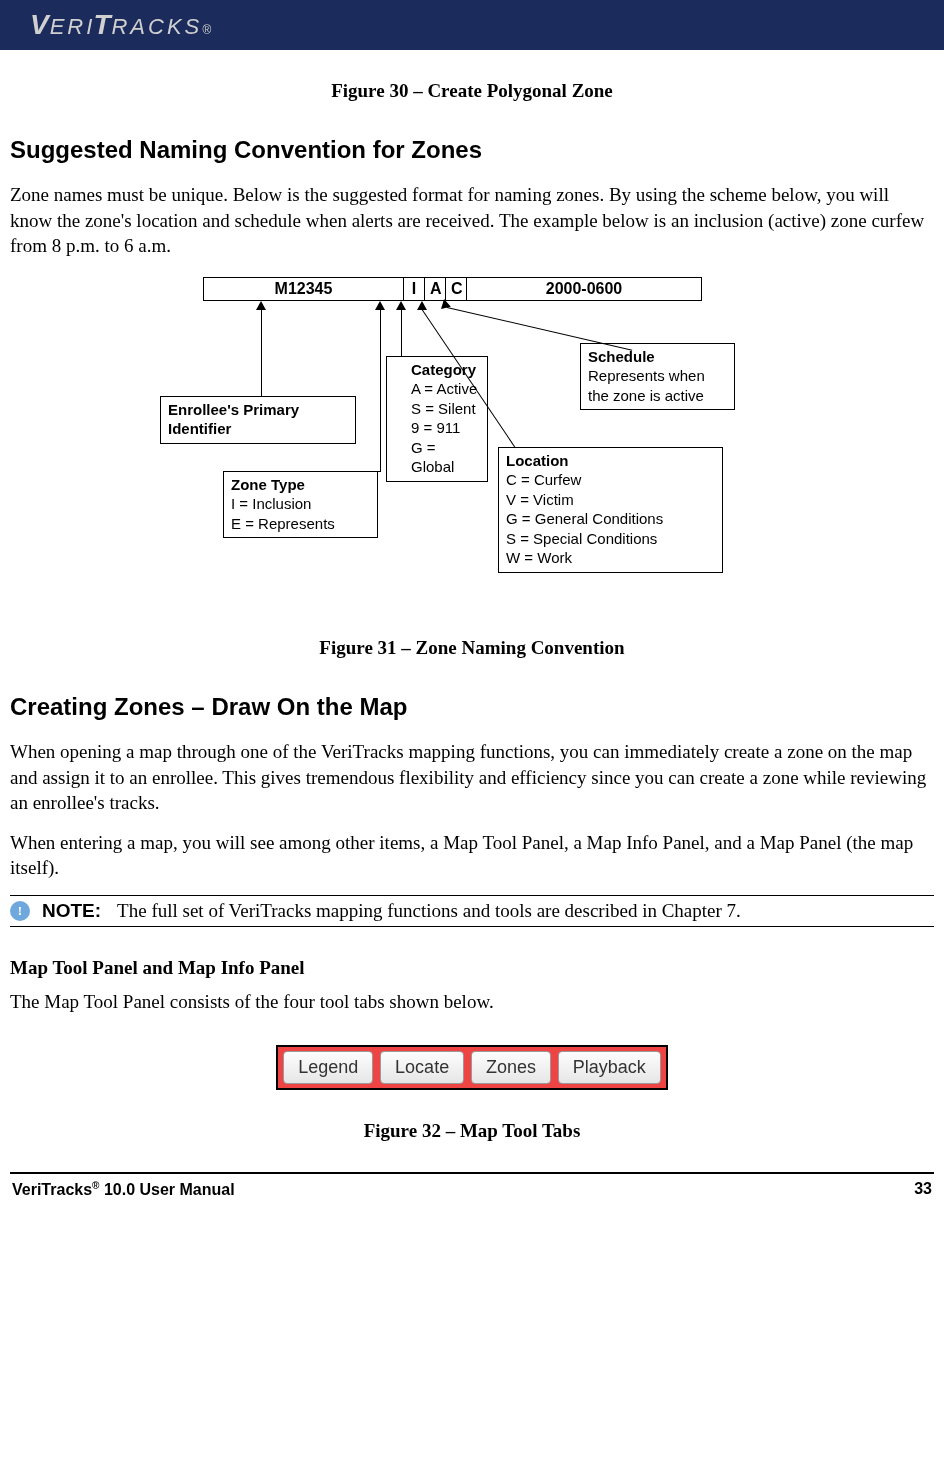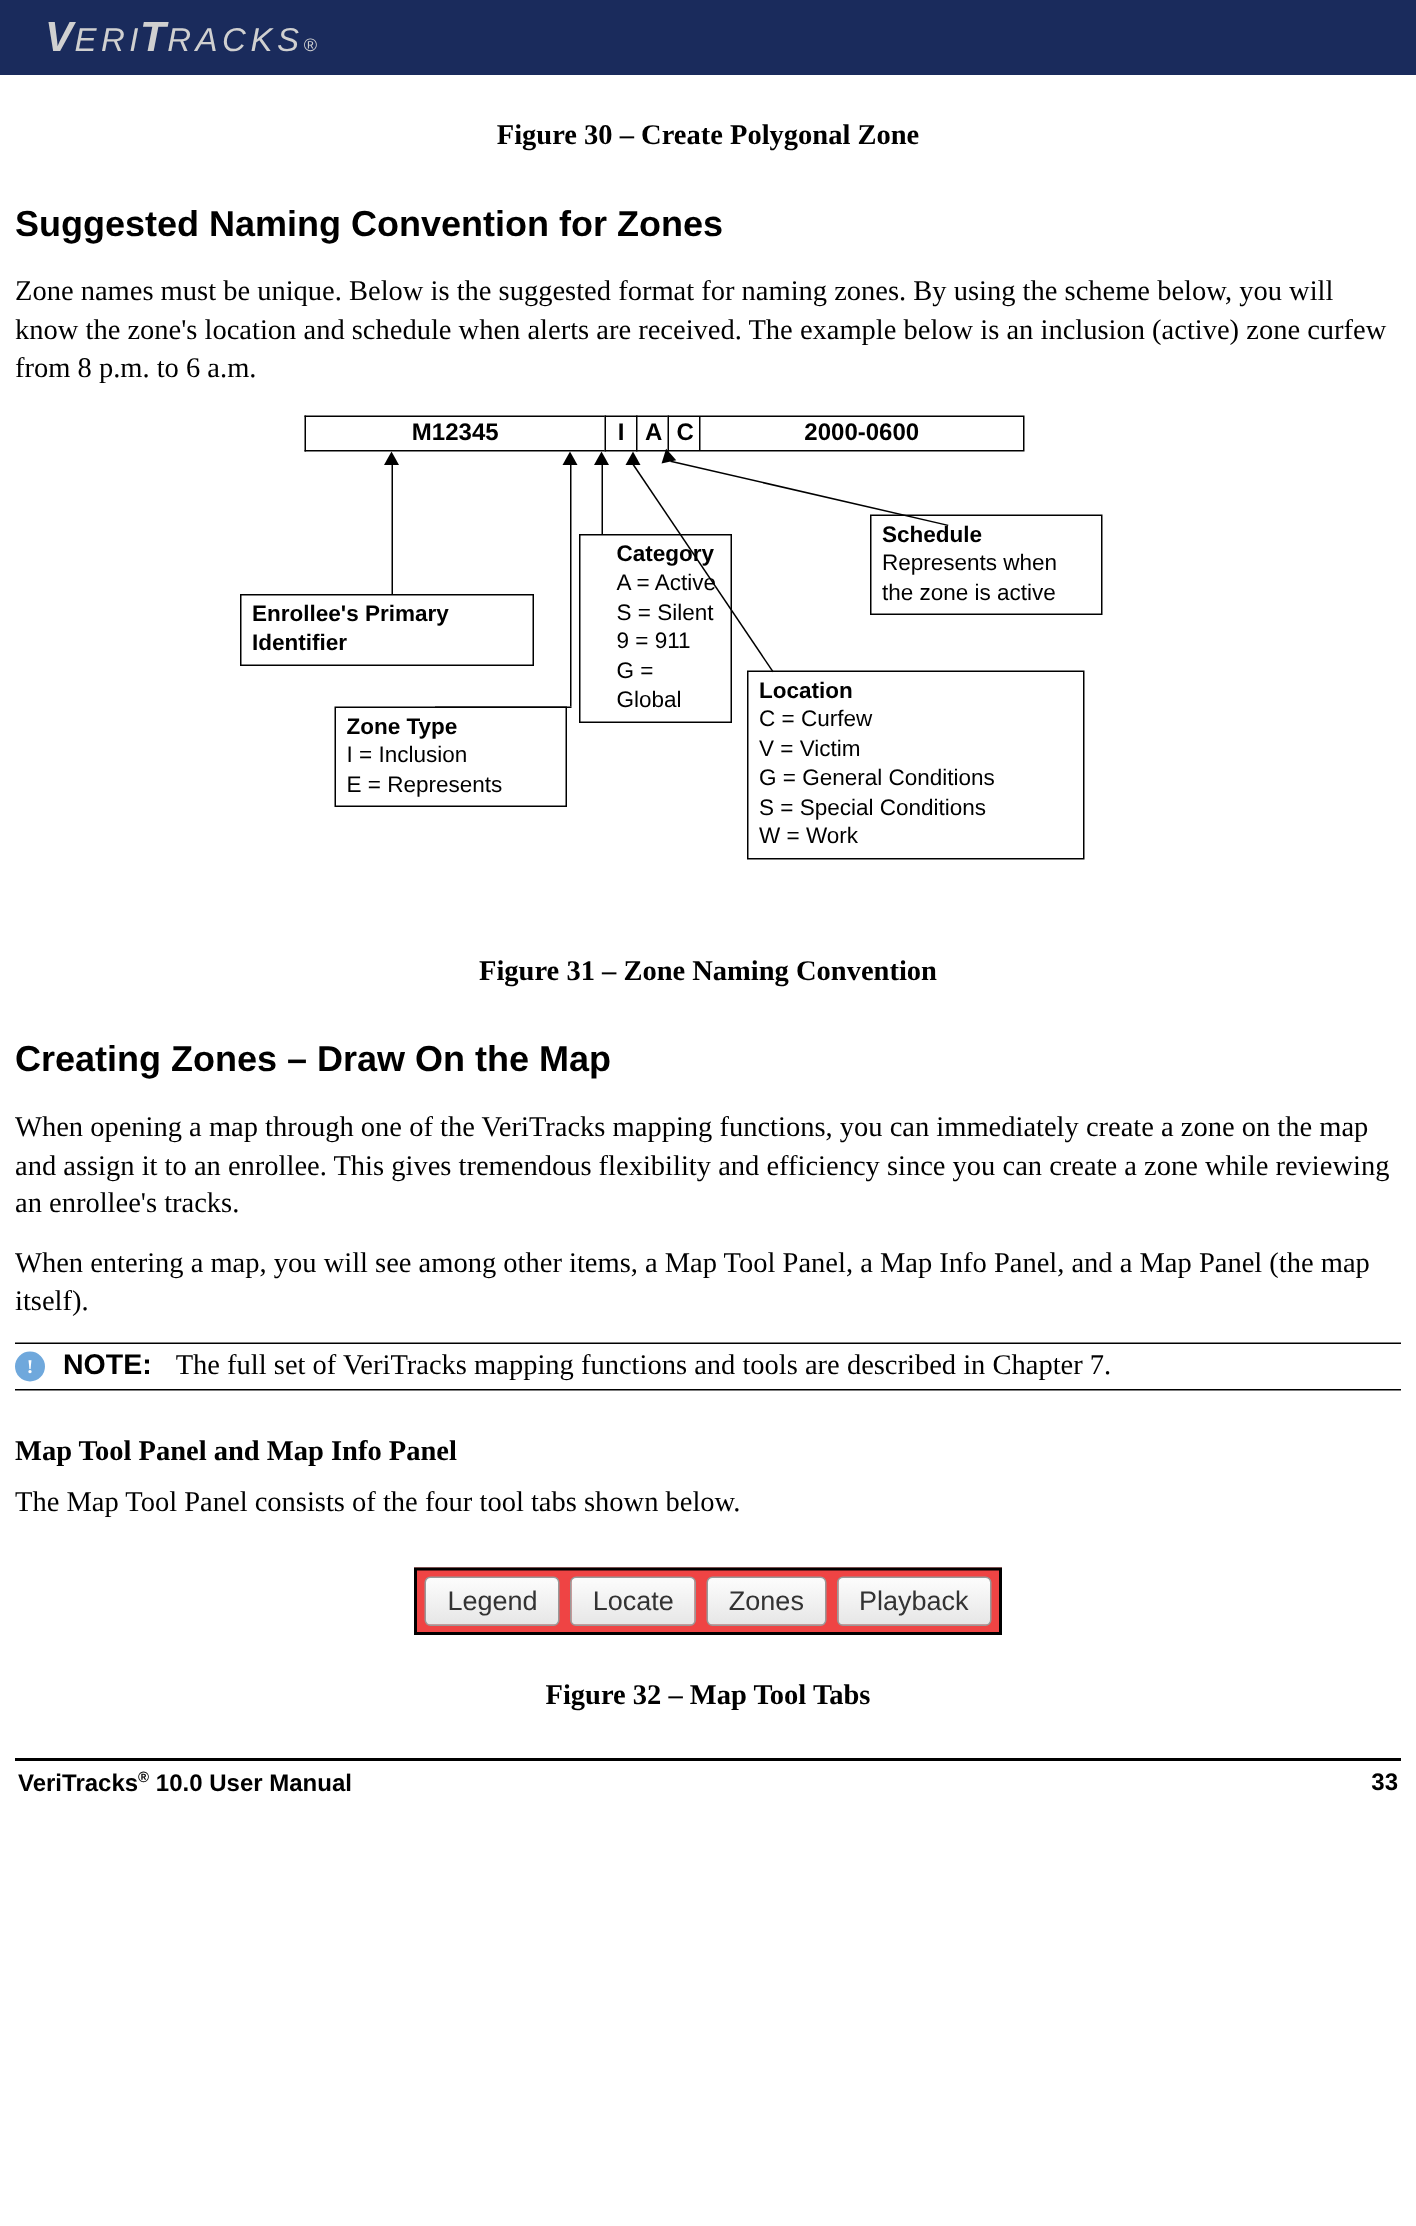--- a/index.html
+++ b/index.html
@@ -52,21 +52,21 @@
     position: relative;
     height: 330px;
     margin: 18px 0 0 0;
     font-family: Verdana, Arial, sans-serif;
     font-size: 16px;
   }
   .cells { position: absolute; top: 0; left: 160px; display: flex; margin-left: 33px; }
   .cell { border: 1px solid #000; padding: 0 5px; font-weight: bold; text-align: center; height: 24px; line-height: 22px; }
   .cell-id { width: 200px; border-right: none; }
   .cell-small { width: 21px; border-left: 1px solid #000; border-right: none; }
-  .cell-sched { width: 217px; border-left: 1px solid #000; }
+  .cell-sched { width: 236px; border-left: 1px solid #000; }
 
   .callout {
     position: absolute;
     border: 1px solid #000;
     background: #fff;
     padding: 3px 7px 4px 7px;
     font-size: 15px;
     line-height: 1.3;
   }
   .callout-title { font-weight: bold; }

